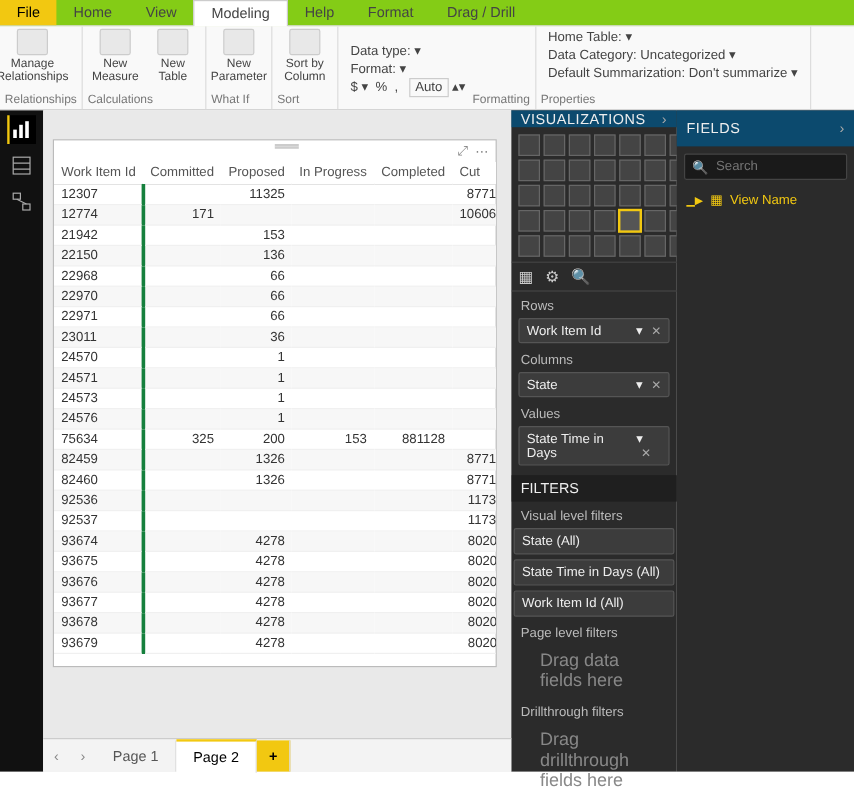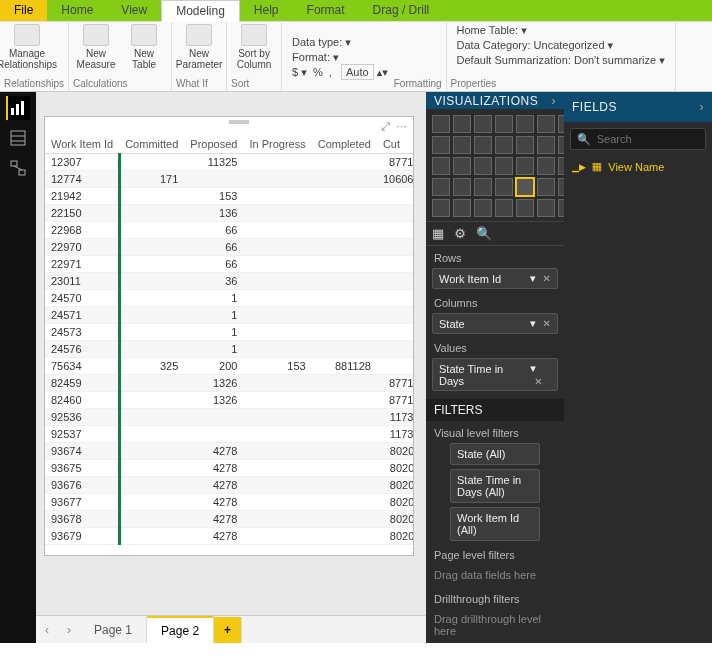--- a/index.html
+++ b/index.html
@@ -42,22 +42,22 @@
 .vizgrid{display:grid;grid-template-columns:repeat(7,18px);gap:3px;padding:6px 6px 4px 6px}
 .vizico{width:18px;height:18px;background:#444;border:1px solid #666;cursor:pointer}
 .vizico.sel{outline:2px solid #F2C811;outline-offset:-1px;background:#555}
 .wellrow{display:flex;gap:10px;padding:4px 6px;border-top:1px solid #444;border-bottom:1px solid #444;color:#ccc}
 .wellrow span{cursor:pointer;font-size:13px}
 .sect-lbl{padding:6px 8px 2px 8px;color:#bbb}
 .pill{margin:2px 6px;background:#3c3c3c;border:1px solid #555;border-radius:2px;padding:3px 6px;display:flex;justify-content:space-between;align-items:center;color:#eee;cursor:pointer}
 .pill .x{color:#aaa;font-size:10px;margin-left:4px}
 .filters-hdr{margin:6px 0 0 0;padding:4px 8px;background:#1f1f1f;color:#eee;font-size:12px}
 .filter-sub{padding:6px 8px 2px 8px;color:#bbb}
-.filter-pill{margin:2px 24px;background:#3c3c3c;border:1px solid #555;border-radius:2px;padding:4px 6px;color:#eee;font-size:11px}
-.drop-hint{padding:6px 8px;color:#888;font-size:11px}
+.filter-pill{margin:2px 2px;background:#3c3c3c;border:1px solid #555;border-radius:2px;padding:4px 6px;color:#eee;font-size:11px}
+.drop-hint{padding:6px 24px;color:#888;font-size:15px}
 .search{margin:6px;display:flex;align-items:center;background:#1a1a1a;border:1px solid #444;border-radius:2px;padding:3px 6px;color:#aaa}
 .search input{flex:1;background:transparent;border:none;color:#ddd;font-size:11px;outline:none}
 .field-item{padding:4px 8px;color:#F2C811;cursor:pointer;display:flex;align-items:center;gap:6px}
 .field-item .tri{color:#F2C811;font-size:9px}
 svg{display:block}
 </style>
 </head>
 <body>
 
 <div class="menubar">
@@ -443,21 +443,21 @@
         <span>▾ <span class="x">✕</span></span>
       </div>
     <div class="filters-hdr">FILTERS</div>
     <div class="filter-sub">Visual level filters</div>
     <div class="filter-pill">State  (All)</div>
     <div class="filter-pill">State Time in Days  (All)</div>
     <div class="filter-pill">Work Item Id  (All)</div>
     <div class="filter-sub">Page level filters</div>
     <div class="drop-hint">Drag data fields here</div>
     <div class="filter-sub">Drillthrough filters</div>
-    <div class="drop-hint">Drag drillthrough level here</div>
+    <div class="drop-hint">Drag drillthrough fields here</div>
   </div>
 
   <div class="pane wide">
     <div class="pane-hdr">
       <span>FIELDS</span>
       <span class="chev">›</span>
     </div>
     <div class="search">
       <span style="margin-right:4px">🔍</span>
       <input placeholder="Search" style="">

